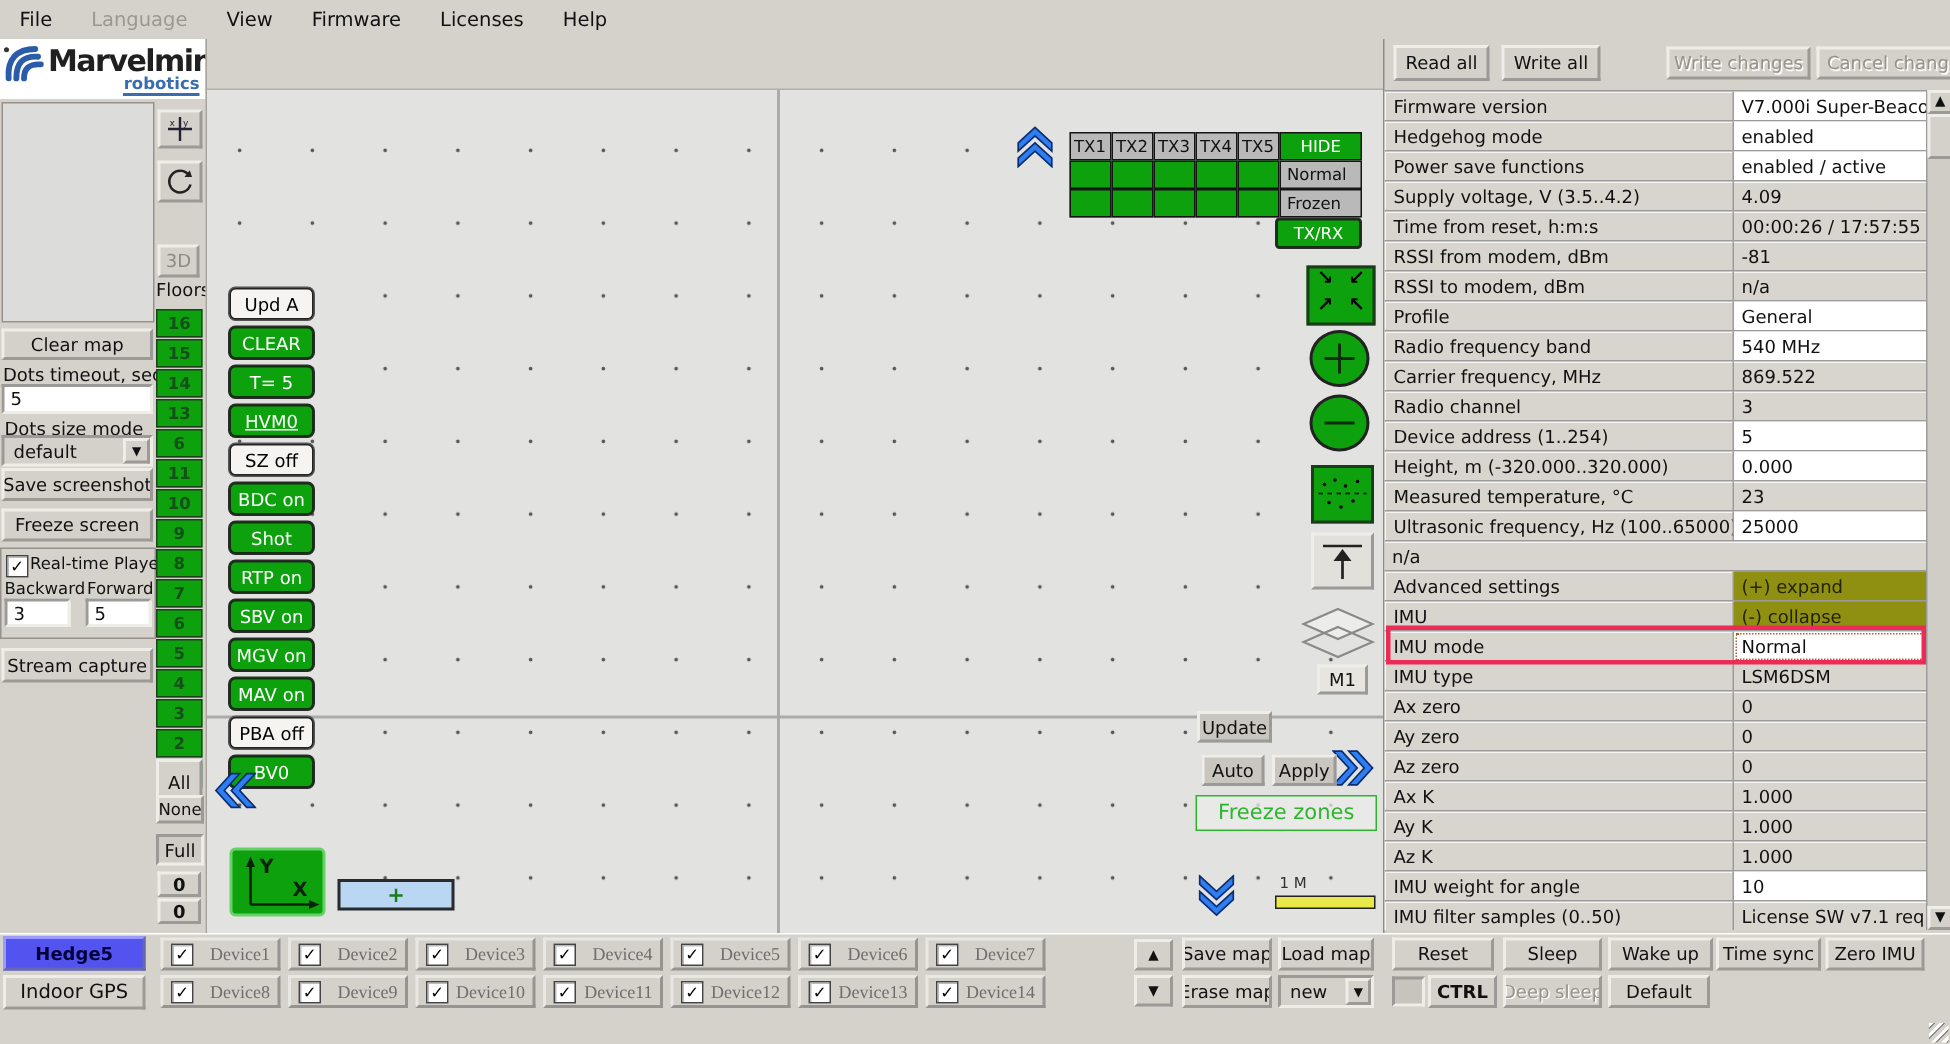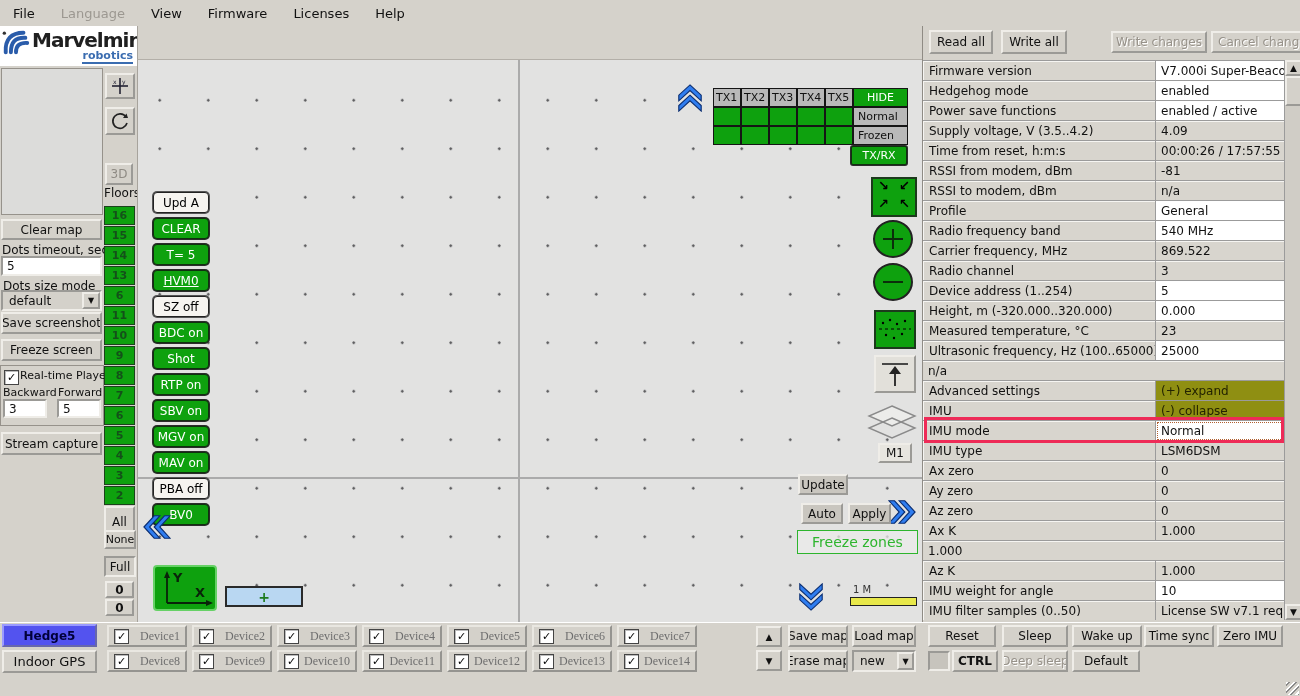--- a/index.html
+++ b/index.html
@@ -423,20 +423,21 @@
         </div>
         <div class="prow">
           <div class="plabel">Az zero</div>
           <div class="pvalue v-gray">0</div>
         </div>
         <div class="prow">
           <div class="plabel">Ax K</div>
           <div class="pvalue v-gray">1.000</div>
         </div>
         <div class="prow">
+          <div class="plabel">Ay K</div>
           <div class="pvalue v-gray">1.000</div>
         </div>
         <div class="prow">
           <div class="plabel">Az K</div>
           <div class="pvalue v-gray">1.000</div>
         </div>
         <div class="prow">
           <div class="plabel">IMU weight for angle</div>
           <div class="pvalue v-white">10</div>
         </div>

